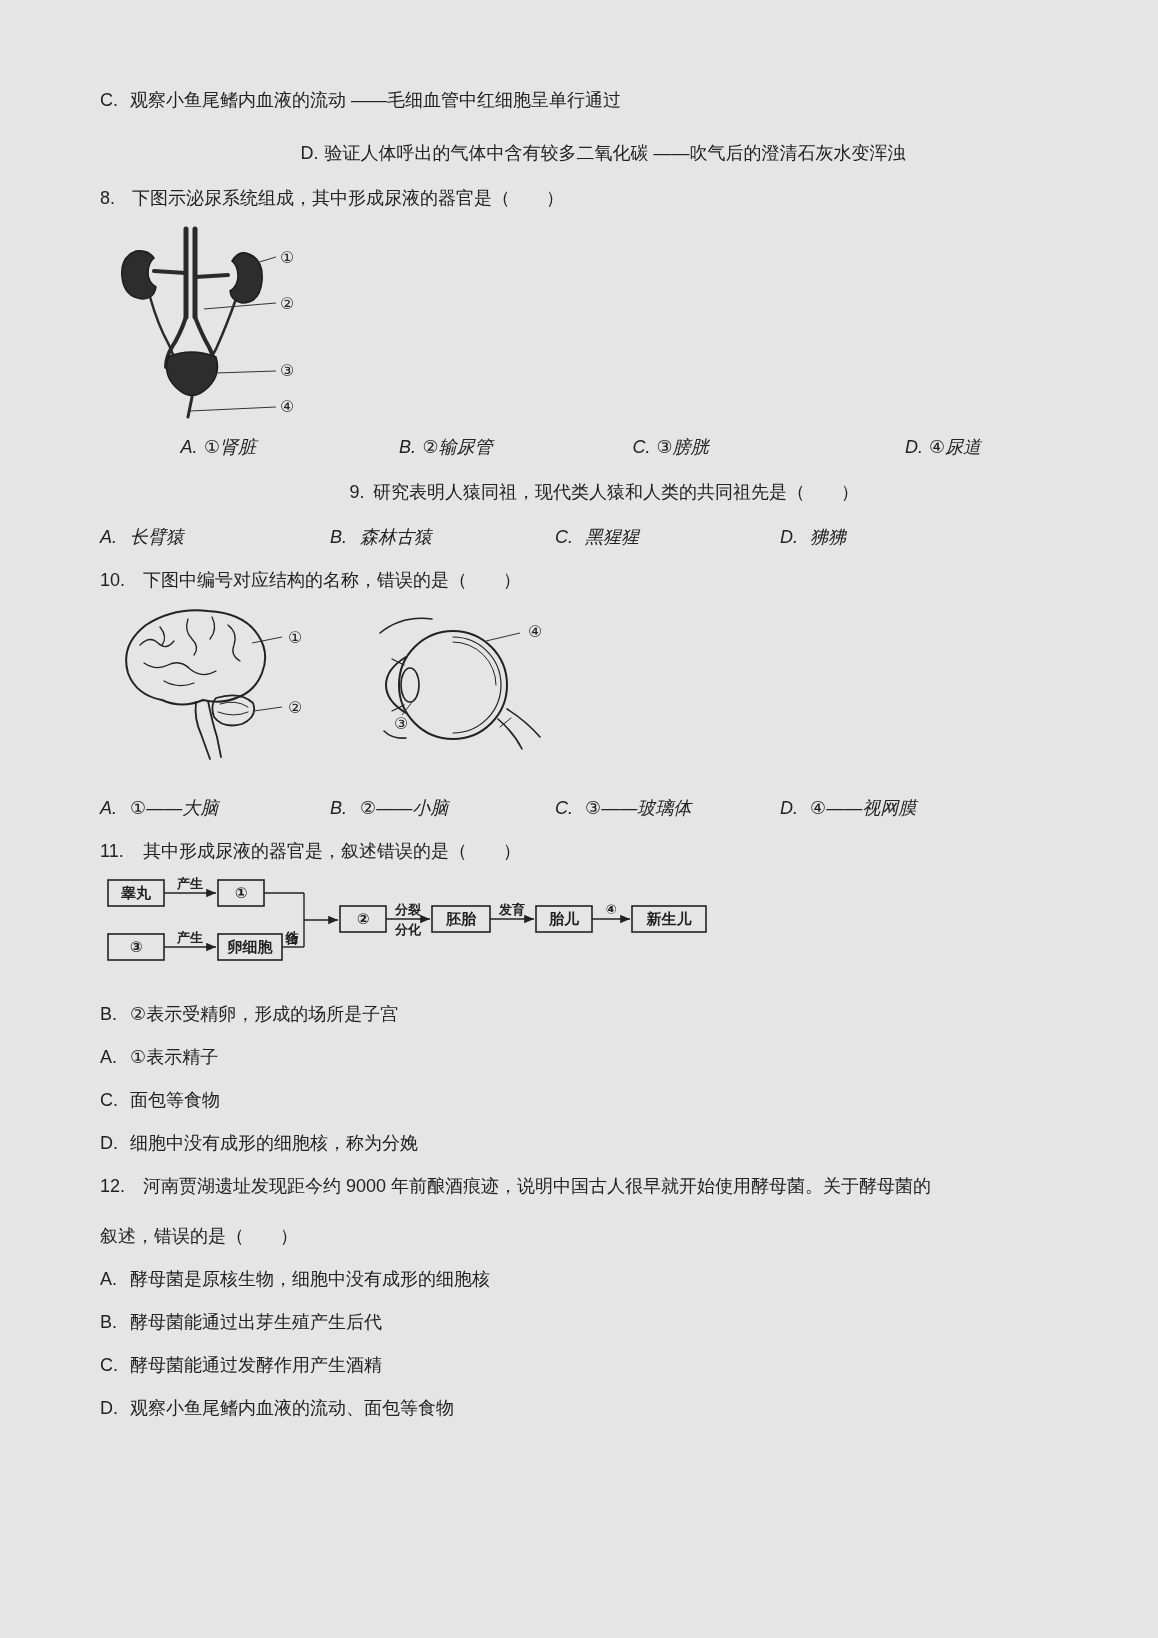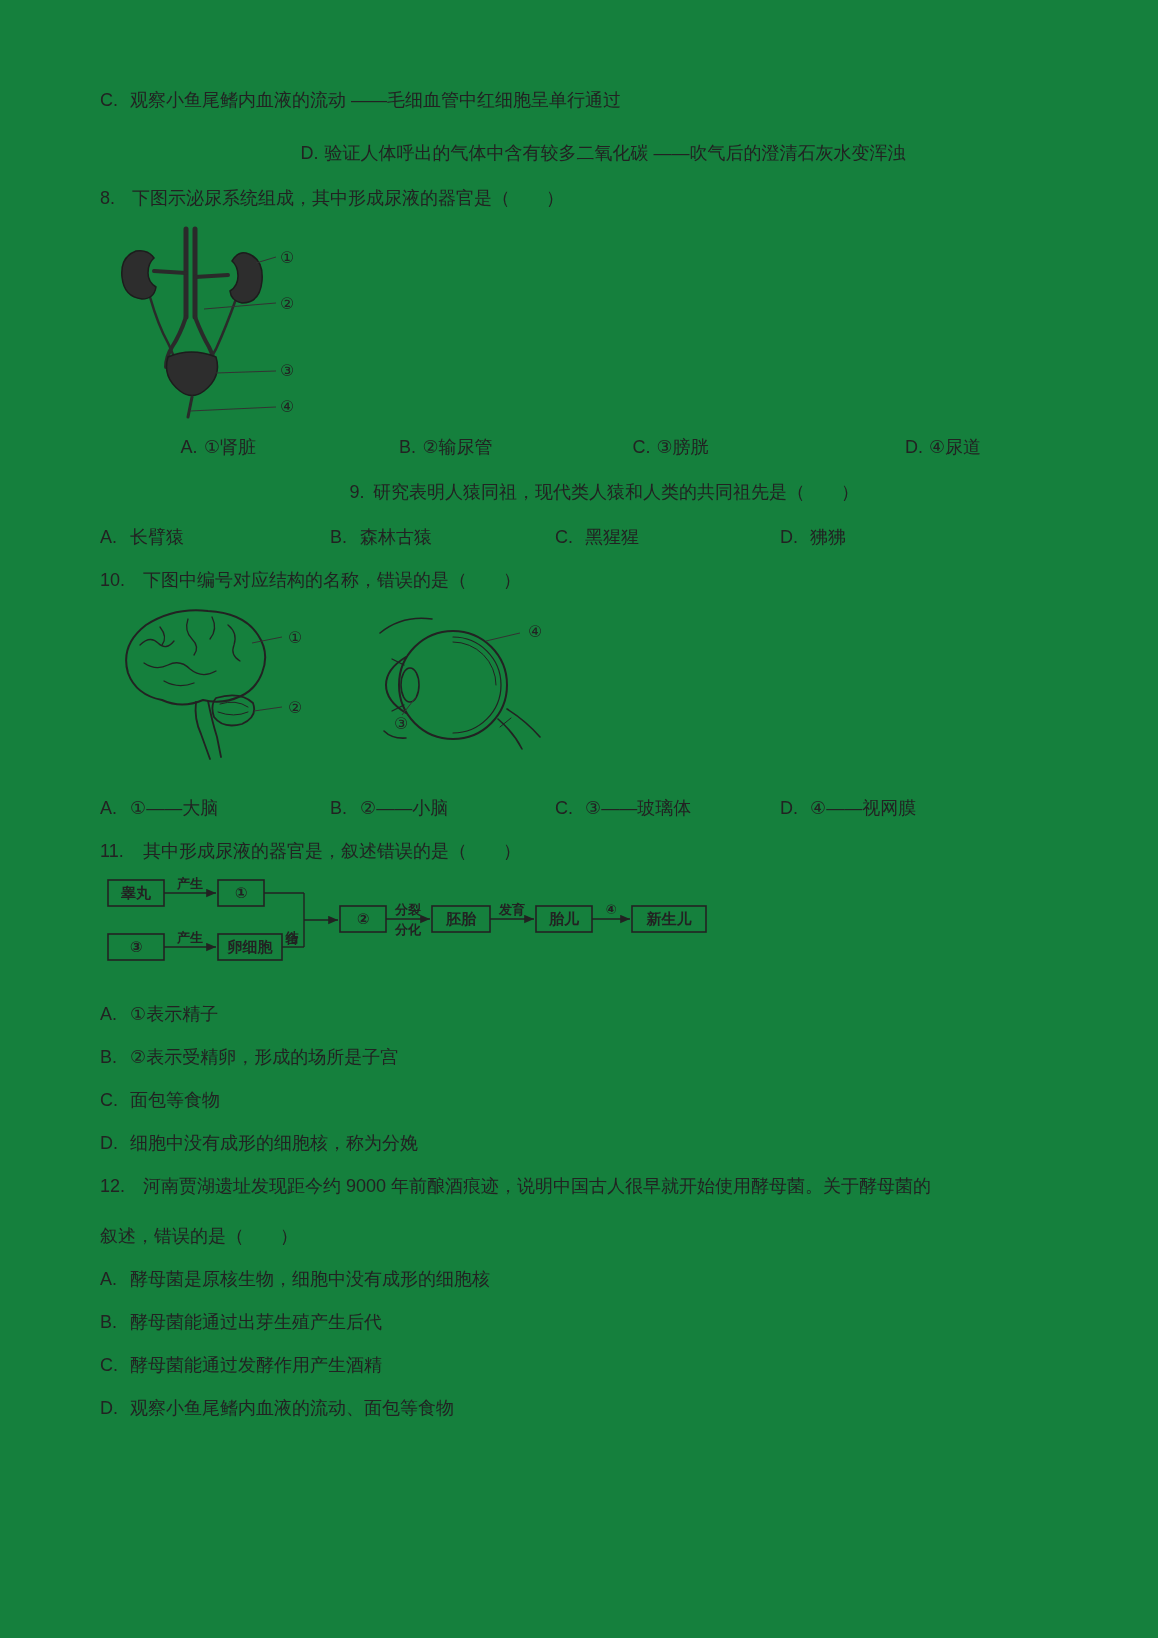--- a/index.html
+++ b/index.html
@@ -1,34 +1,35 @@
 <!DOCTYPE html>
 <html><head>
 <meta charset="utf-8">
 <style>
   html, body { margin: 0; padding: 0; background: #ffffff; }
   .page {
     position: relative;
     width: 1158px;
     min-height: 1638px;
-    background: #15803d;
+    background: #e5e5e5;
     box-sizing: border-box;
     padding: 88px 58px 40px 100px;
     font-family: "Liberation Sans", "DejaVu Sans", sans-serif;
     font-size: 18px;
     color: #222;
   }
   .row { line-height: 25px; }
   .lbl { display: inline-block; min-width: 30px; }
   .num { display: inline-block; min-width: 32px; }
   .num-w { min-width: 43px; }
   .opt-row {
     display: grid;
     grid-template-columns: 230px 225px 225px 1fr;
     line-height: 25px;
+    font-style: italic;
   }
   .fig { line-height: 0; }
   .fig-row { display: flex; align-items: flex-start; gap: 46px; padding-left: 4px; }
   .pad8 { padding-left: 8px; }
   .mb8  { margin-bottom: 8px; }
   .mb12 { margin-bottom: 12px; }
   .mb14 { margin-bottom: 14px; }
   .mb18 { margin-bottom: 18px; }
   .mb20 { margin-bottom: 20px; text-align: center; }
   .mb25 { margin-bottom: 25px; }
@@ -207,24 +208,24 @@
       <text class="flow-arrow-label" x="90" y="70" text-anchor="middle">产生</text>
       <text class="flow-arrow-label vert" x="192" y="48" text-anchor="middle">结合</text>
       <text class="flow-arrow-label" x="308" y="42" text-anchor="middle">分裂</text>
       <text class="flow-arrow-label" x="308" y="62" text-anchor="middle">分化</text>
       <text class="flow-arrow-label" x="412" y="42" text-anchor="middle">发育</text>
       <text class="flow-arrow-label" x="511" y="42" text-anchor="middle">④</text>
     </svg>
   </div>
 
   <div class="row mb18">
+    <span class="lbl">B.</span><span>②表示受精卵，形成的场所是子宫</span>
+  </div>
+  <div class="row mb18">
     <span class="lbl">A.</span><span>①表示精子</span>
-  </div>
-  <div class="row mb18">
-    <span class="lbl">B.</span><span>②表示受精卵，形成的场所是子宫</span>
   </div>
   <div class="row mb18">
     <span class="lbl">C.</span><span>面包等食物</span>
   </div>
   <div class="row mb18">
     <span class="lbl">D.</span><span>细胞中没有成形的细胞核，称为分娩</span>
   </div>
 
   <div class="row mb25">
     <span class="num num-w">12.</span><span>河南贾湖遗址发现距今约 9000 年前酿酒痕迹，说明中国古人很早就开始使用酵母菌。关于酵母菌的</span>

